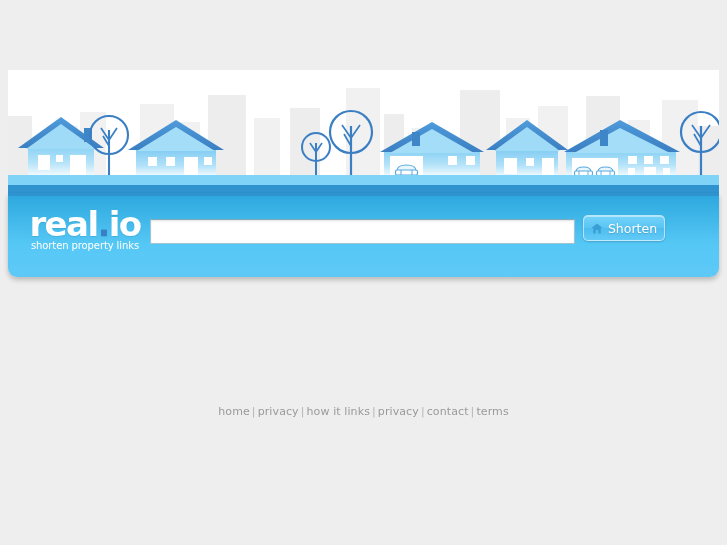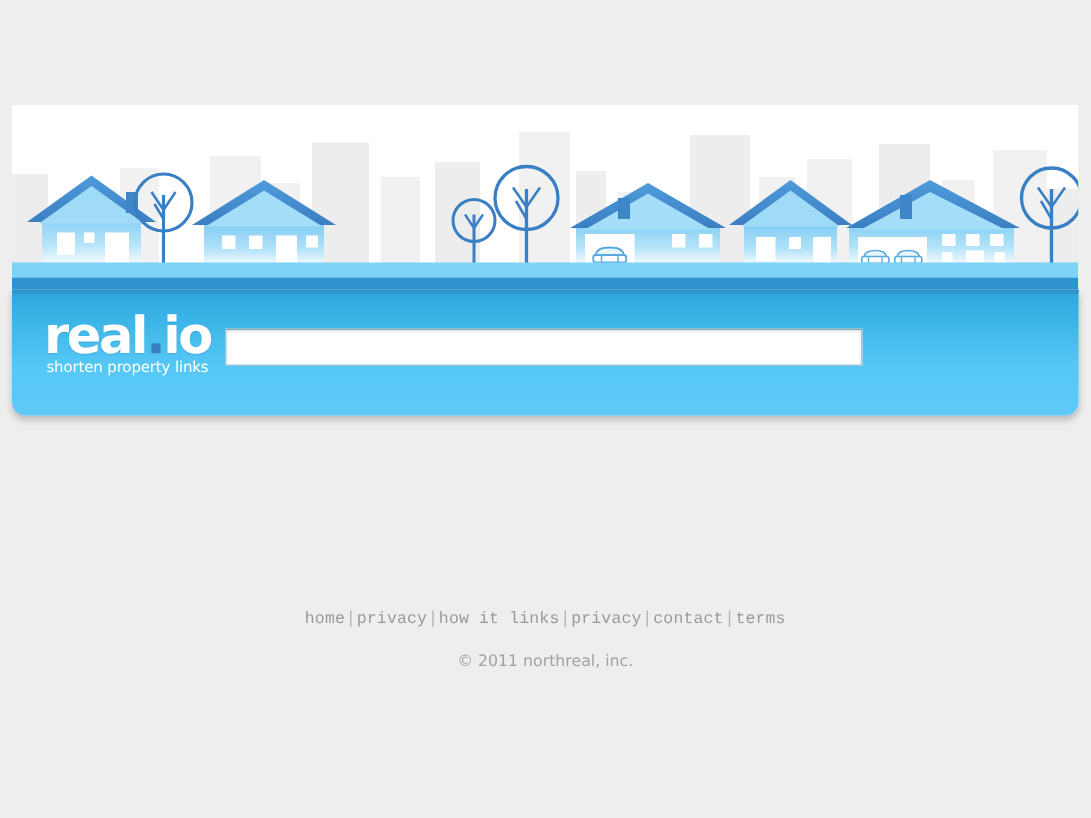--- a/index.html
+++ b/index.html
@@ -144,21 +144,20 @@
   #footer-links {
     font-family: "DejaVu Sans", sans-serif;
     font-size: 11px;
     color: #9a9a9a;
     letter-spacing: 0.1px;
     white-space: nowrap;
   }
   #footer-links a {
     color: #9a9a9a;
     text-decoration: none;
-    font-family: Liberation Mono, monospace;
   }
   #footer-links .sep { color: #b5b5b5; padding: 0 2px; }
   #footer-copy {
     margin-top: 16px;
     font-family: "DejaVu Sans", sans-serif;
     font-size: 10.5px;
     color: #a3a3a3;
     white-space: nowrap;
   }
 </style>
@@ -311,19 +310,24 @@
   <div id="search-panel">
     <div id="panel-topline"></div>
 
     <div id="logo-block">
       <div id="logo-word"><span>real</span><span class="dot">.</span><span>io</span></div>
       <div id="logo-tag">shorten property links</div>
     </div>
 
     <input id="url-input" type="text" value="" placeholder="" style="">
 
+    <div id="shorten-button">
+      <svg class="home-ico" viewBox="0 0 12 11">
+        <path d="M6 0.5 L11.5 5 L9.8 5 L9.8 10.5 L7.3 10.5 L7.3 7 L4.7 7 L4.7 10.5 L2.2 10.5 L2.2 5 L0.5 5 Z" fill="#3a9fd4"></path>
+      </svg>
+      <span id="shorten-label">Shorten</span>
+    </div>
   </div>
 </div>
 
 <div id="footer">
   <div id="footer-links"><a href="#">home</a><span class="sep">|</span><a href="#">privacy</a><span class="sep">|</span><a href="#">how it links</a><span class="sep">|</span><a href="#">privacy</a><span class="sep">|</span><a href="#">contact</a><span class="sep">|</span><a href="#">terms</a></div>
-  <div id="footer-copy">© 2011 northreal, inc.</div>
 </div>
 
 </body></html>

